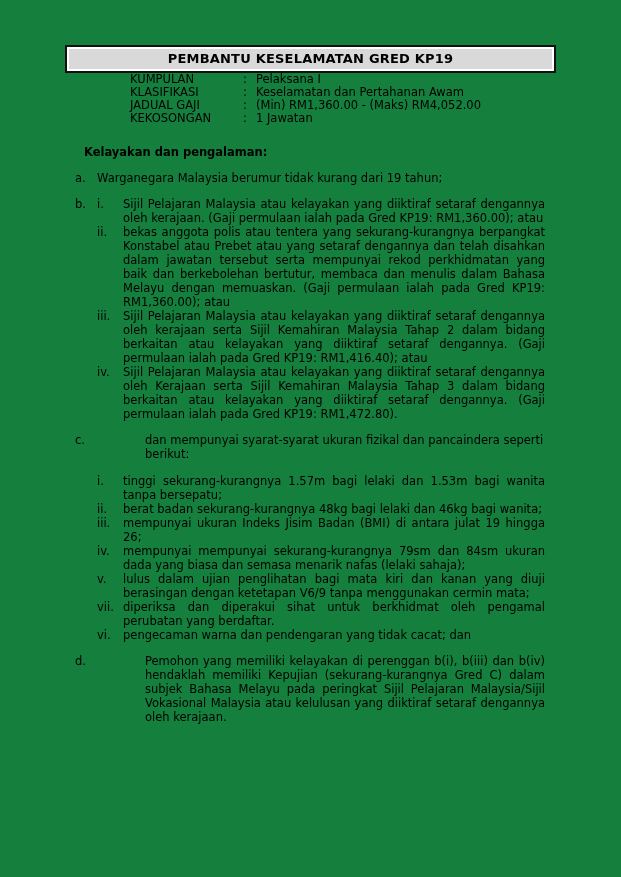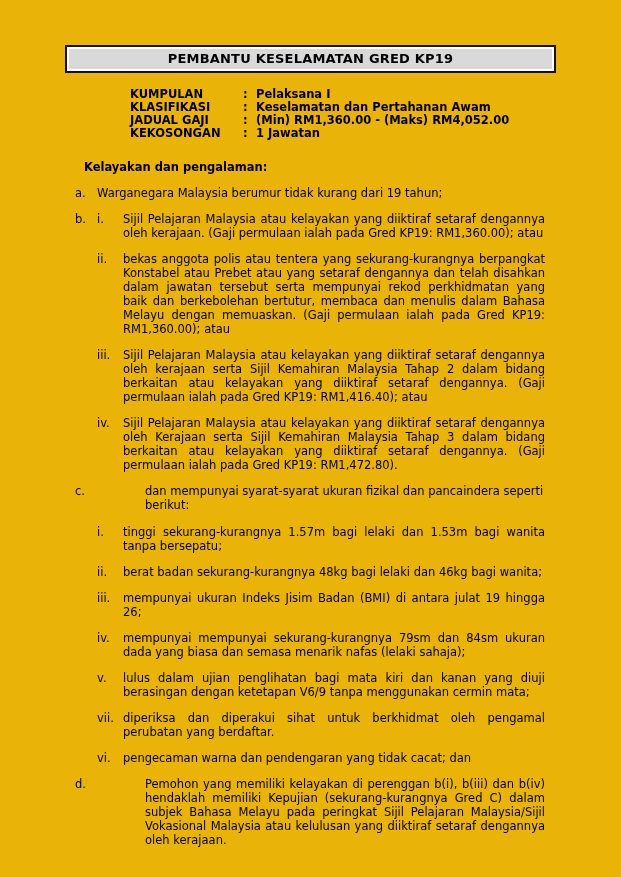--- a/index.html
+++ b/index.html
@@ -1,51 +1,51 @@
 <!DOCTYPE html>
 <html><head>
 <meta charset="utf-8">
 <style>
   html, body { margin: 0; padding: 0; background: #ffffff; }
   .doc {
     position: relative;
     width: 621px;
     height: 877px;
     box-sizing: border-box;
-    background: #eab308;
+    background: #15803d;
     color: #000000;
     font-family: "DejaVu Sans", "Liberation Sans", sans-serif;
     font-size: 11.5px;
     line-height: 14px;
     padding: 45px 51px 0 65px;
   }
   .title-box {
     width: 487px;
     height: 24px;
     border: 2px solid #111111;
     background: #d9d9d9;
     box-shadow: inset 0 0 0 2px #ffffff;
     display: flex;
     align-items: center;
     justify-content: center;
     font-weight: bold;
     font-size: 13px;
     letter-spacing: 0.2px;
   }
-  .info { margin: 15px 0 0 65px; font-weight: bold; line-height: 13px; }
+  .info { margin: 0 0 0 65px; font-weight: normal; line-height: 13px; }
   .info-row { white-space: nowrap; }
   .info-label { display: inline-block; width: 113px; }
   .info-colon { display: inline-block; width: 13px; }
   .heading { margin: 20px 0 0 19px; font-weight: bold; }
   .content { margin-left: 10px; width: 470px; }
   .item { display: flex; margin-top: 12px; }
   .m1 { flex: 0 0 22px; }
   .body { flex: 1; min-width: 0; }
   .just { text-align: justify; margin-left: 48px; }
-  .sub-item { display: flex; margin-top: 12px; }
+  .sub-item { display: flex; }
   .sub-item.first { margin-top: 0; }
   .m2 { flex: 0 0 26px; }
   .sub-body { flex: 1; min-width: 0; text-align: justify; }
   .c-intro { margin-bottom: 13px; margin-left: 48px; }
 </style>
 </head>
 <body>
 
 <div class="doc">
 

